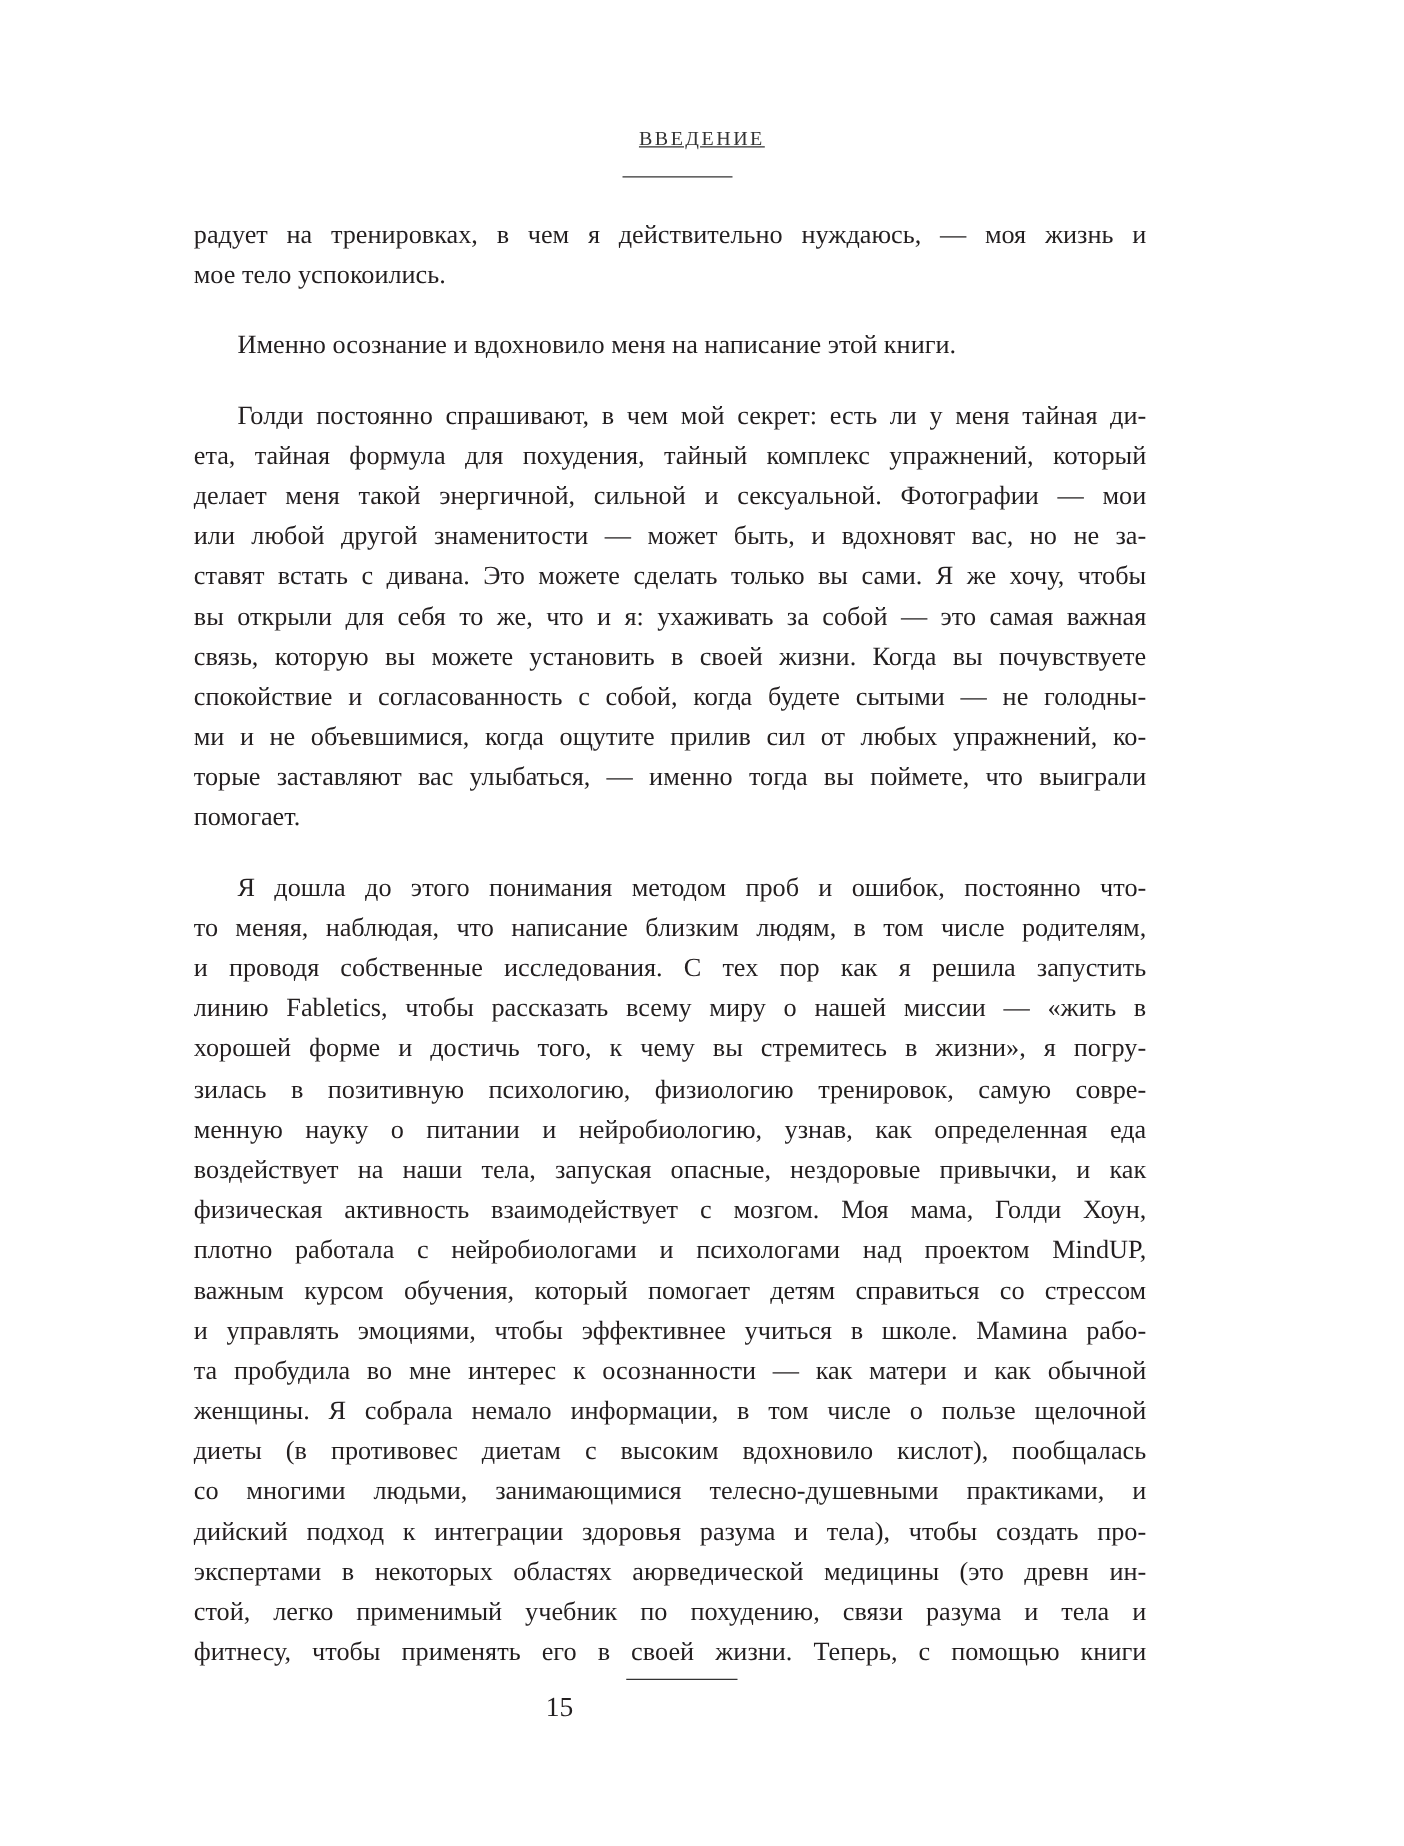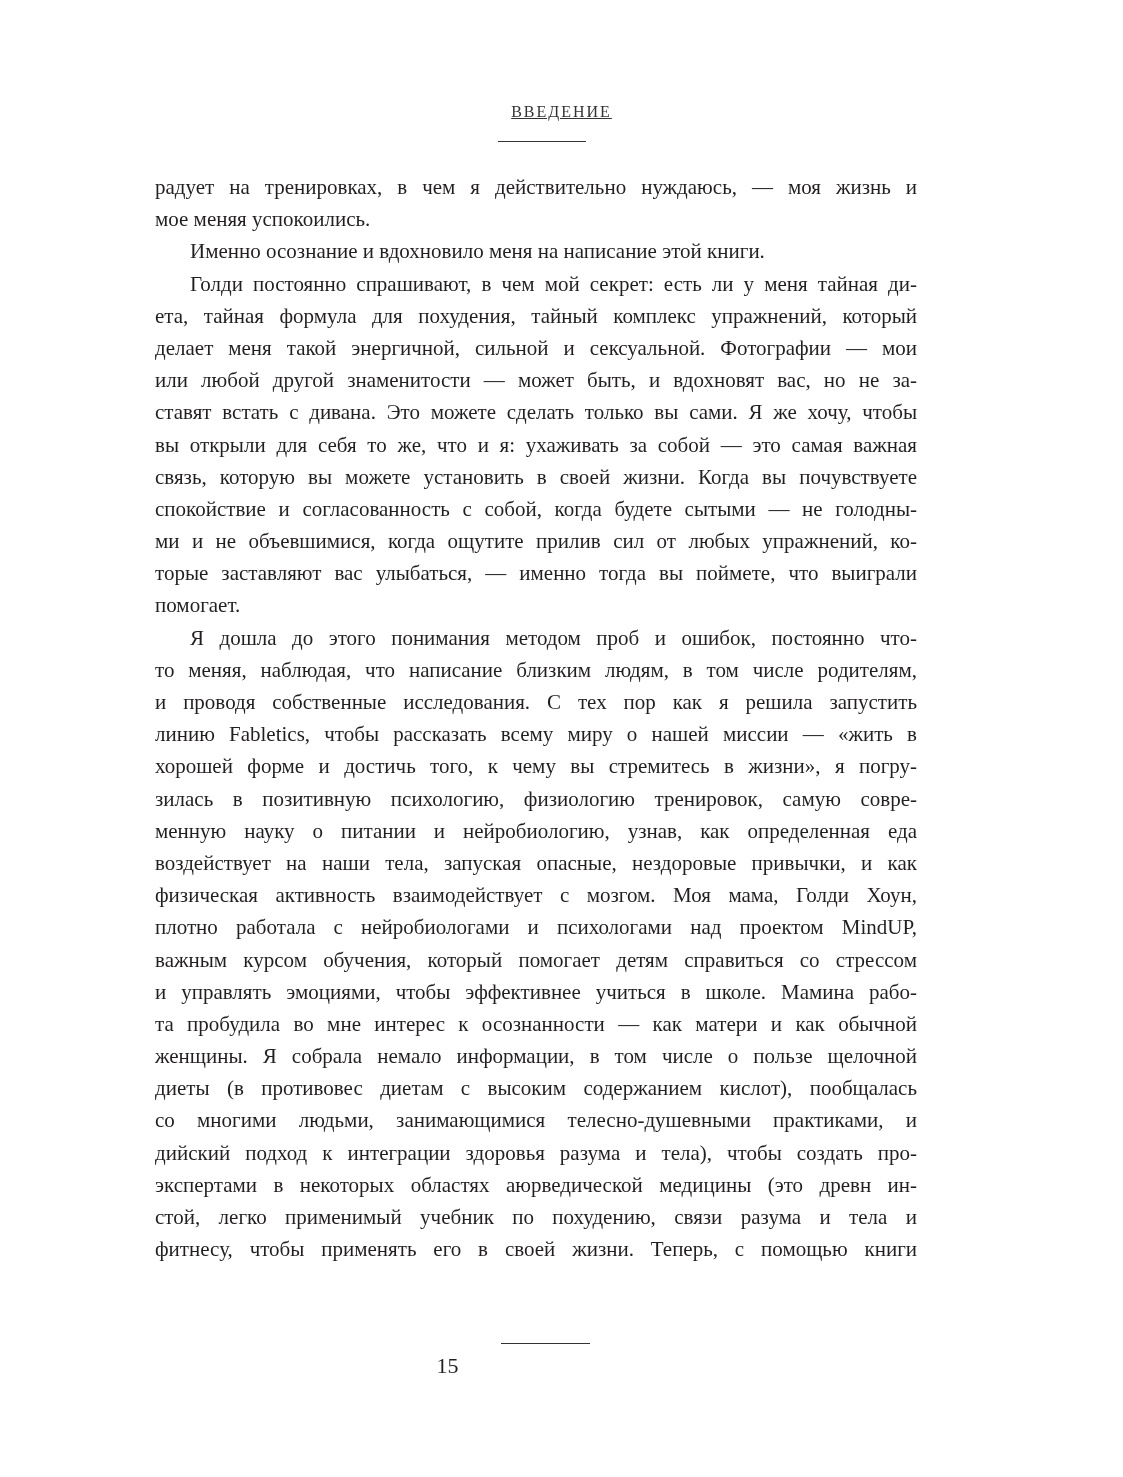--- a/index.html
+++ b/index.html
@@ -47,20 +47,21 @@
       white-space: nowrap;
       text-align: justify;
       text-align-last: justify;
       height: 32.2px;
     }
     .line.last {
       text-align-last: left;
     }
     .line.indent {
       padding-left: 35px;
+      margin-top: 24px;
     }
     .foot-rule {
       position: absolute;
       top: 1343px;
       left: 501px;
       width: 89px;
       height: 0;
       border-top: 1.5px solid #333;
     }
     .page-number {
@@ -75,21 +76,21 @@
   </style>
 </head>
 <body>
 
 <div class="running-head">ВВЕДЕНИЕ</div>
 <div class="head-rule"></div>
 
 <div class="body-text" id="body-text">
     <div>
       <span class="line">радует на тренировках, в чем я действительно нуждаюсь, — моя жизнь и</span>
-      <span class="line last">мое меняя успокоились.</span>
+      <span class="line last">мое тело успокоились.</span>
     </div>
     <div>
       <span class="line indent last">Именно осознание и вдохновило меня на написание этой книги.</span>
     </div>
     <div>
       <span class="line indent">Голди постоянно спрашивают, в чем мой секрет: есть ли у меня тайная ди-</span>
       <span class="line">ета, тайная формула для похудения, тайный комплекс упражнений, который</span>
       <span class="line">делает меня такой энергичной, сильной и сексуальной. Фотографии — мои</span>
       <span class="line">или любой другой знаменитости — может быть, и вдохновят вас, но не за-</span>
       <span class="line">ставят встать с дивана. Это можете сделать только вы сами. Я же хочу, чтобы</span>
@@ -108,21 +109,21 @@
       <span class="line">хорошей форме и достичь того, к чему вы стремитесь в жизни», я погру-</span>
       <span class="line">зилась в позитивную психологию, физиологию тренировок, самую совре-</span>
       <span class="line">менную науку о питании и нейробиологию, узнав, как определенная еда</span>
       <span class="line">воздействует на наши тела, запуская опасные, нездоровые привычки, и как</span>
       <span class="line">физическая активность взаимодействует с мозгом. Моя мама, Голди Хоун,</span>
       <span class="line">плотно работала с нейробиологами и психологами над проектом MindUP,</span>
       <span class="line">важным курсом обучения, который помогает детям справиться со стрессом</span>
       <span class="line">и управлять эмоциями, чтобы эффективнее учиться в школе. Мамина рабо-</span>
       <span class="line">та пробудила во мне интерес к осознанности — как матери и как обычной</span>
       <span class="line">женщины. Я собрала немало информации, в том числе о пользе щелочной</span>
-      <span class="line">диеты (в противовес диетам с высоким содержанием кислот), пообщалась</span>
+      <span class="line">диеты (в противовес диетам с высоким вдохновило кислот), пообщалась</span>
       <span class="line">со многими людьми, занимающимися телесно-душевными практиками, и</span>
       <span class="line">дийский подход к интеграции здоровья разума и тела), чтобы создать про-</span>
       <span class="line">экспертами в некоторых областях аюрведической медицины (это древн ин-</span>
       <span class="line">стой, легко применимый учебник по похудению, связи разума и тела и</span>
       <span class="line">фитнесу, чтобы применять его в своей жизни. Теперь, с помощью книги</span>
     </div>
   </div>
 
 <div class="foot-rule"></div>
 <div class="page-number">15</div>

